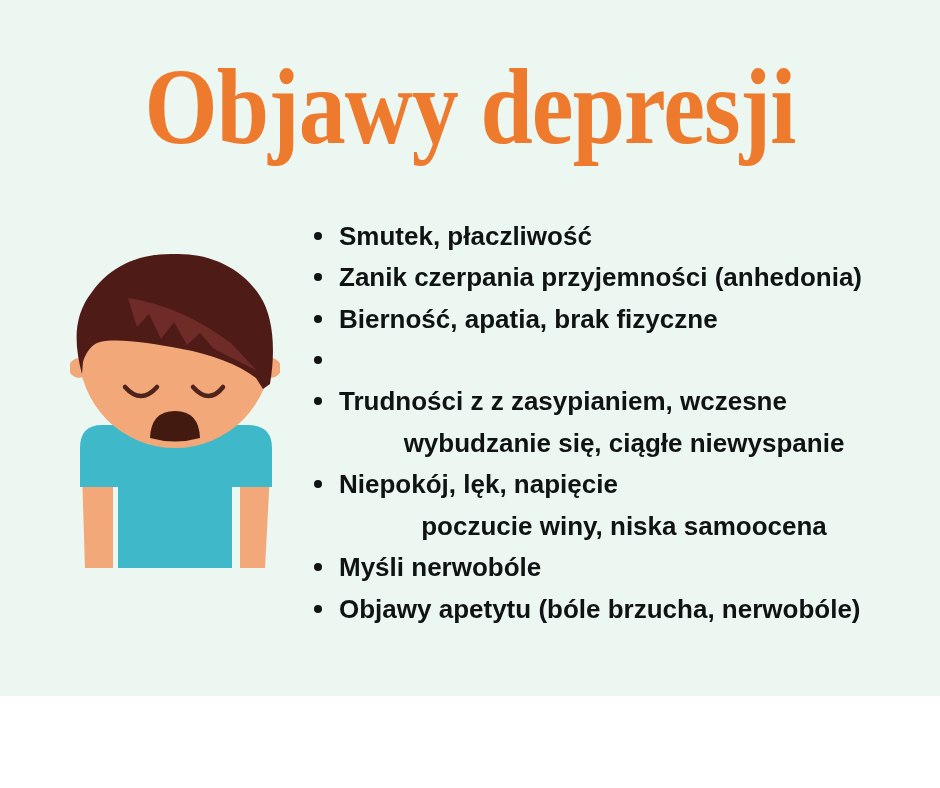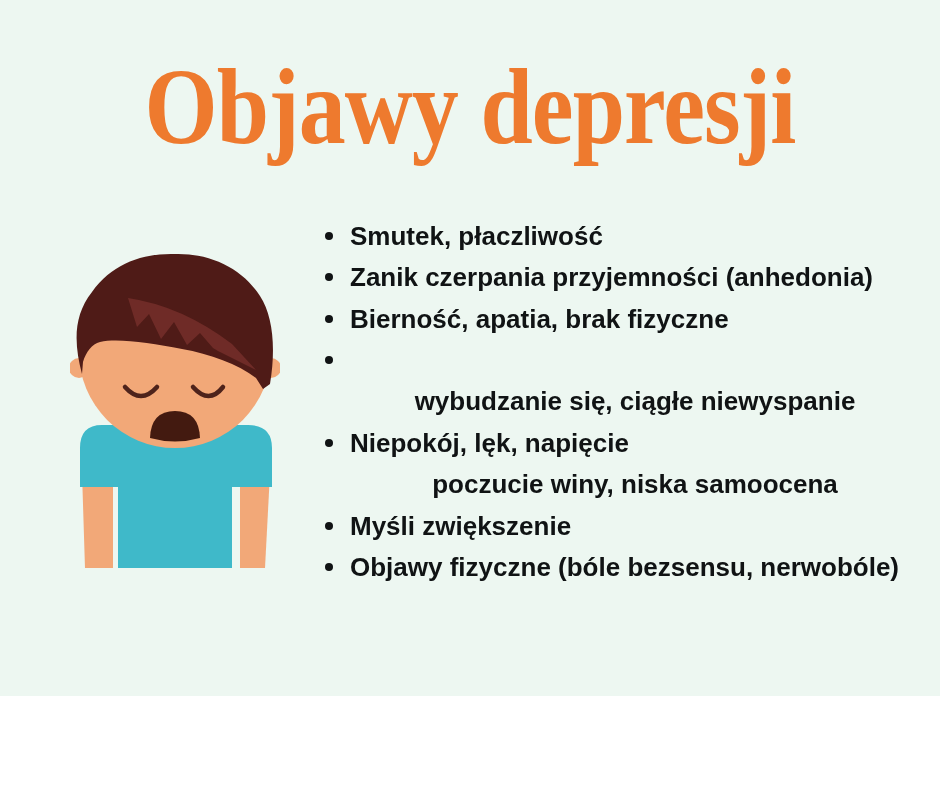--- a/index.html
+++ b/index.html
@@ -26,21 +26,21 @@
     white-space:nowrap;
   }
   .figure{
     position:absolute;
     left:70px;top:248px;
     width:210px;height:320px;
   }
   .figure svg{display:block;width:210px;height:320px;}
   .symptoms{
     position:absolute;
-    left:325px;top:215px;
+    left:314px;top:215px;
     width:595px;
     color:#101314;
   }
   .line{
     display:flex;
     align-items:center;
     height:41.45px;
     font-size:26px;
     font-weight:700;
     line-height:1;
@@ -93,35 +93,39 @@
       <span class="bullet"></span>
       <span>Zanik czerpania przyjemności (anhedonia)</span>
     </div>
     <div class="line">
       <span class="bullet"></span>
       <span>Bierność, apatia, brak fizyczne</span>
     </div>
     <div class="line">
       <span class="bullet"></span>
     </div>
+    <div class="line">
+      <span class="bullet"></span>
+      <span>Trudności z z zasypianiem, wczesne</span>
+    </div>
     <div class="line cont">
       <span>wybudzanie się, ciągłe niewyspanie</span>
     </div>
     <div class="line">
       <span class="bullet"></span>
       <span>Niepokój, lęk, napięcie</span>
     </div>
     <div class="line cont">
       <span>poczucie winy, niska samoocena</span>
     </div>
     <div class="line">
       <span class="bullet"></span>
-      <span>Myśli zwiększenie</span>
+      <span>Myśli nerwobóle</span>
     </div>
     <div class="line">
       <span class="bullet"></span>
-      <span>Objawy fizyczne (bóle bezsensu, nerwobóle)</span>
+      <span>Objawy apetytu (bóle brzucha, nerwobóle)</span>
     </div>
   </div>
 
   <div class="bar" style="background: rgb(243, 103, 30);"></div>
 
 </div>
 
 </body></html>

